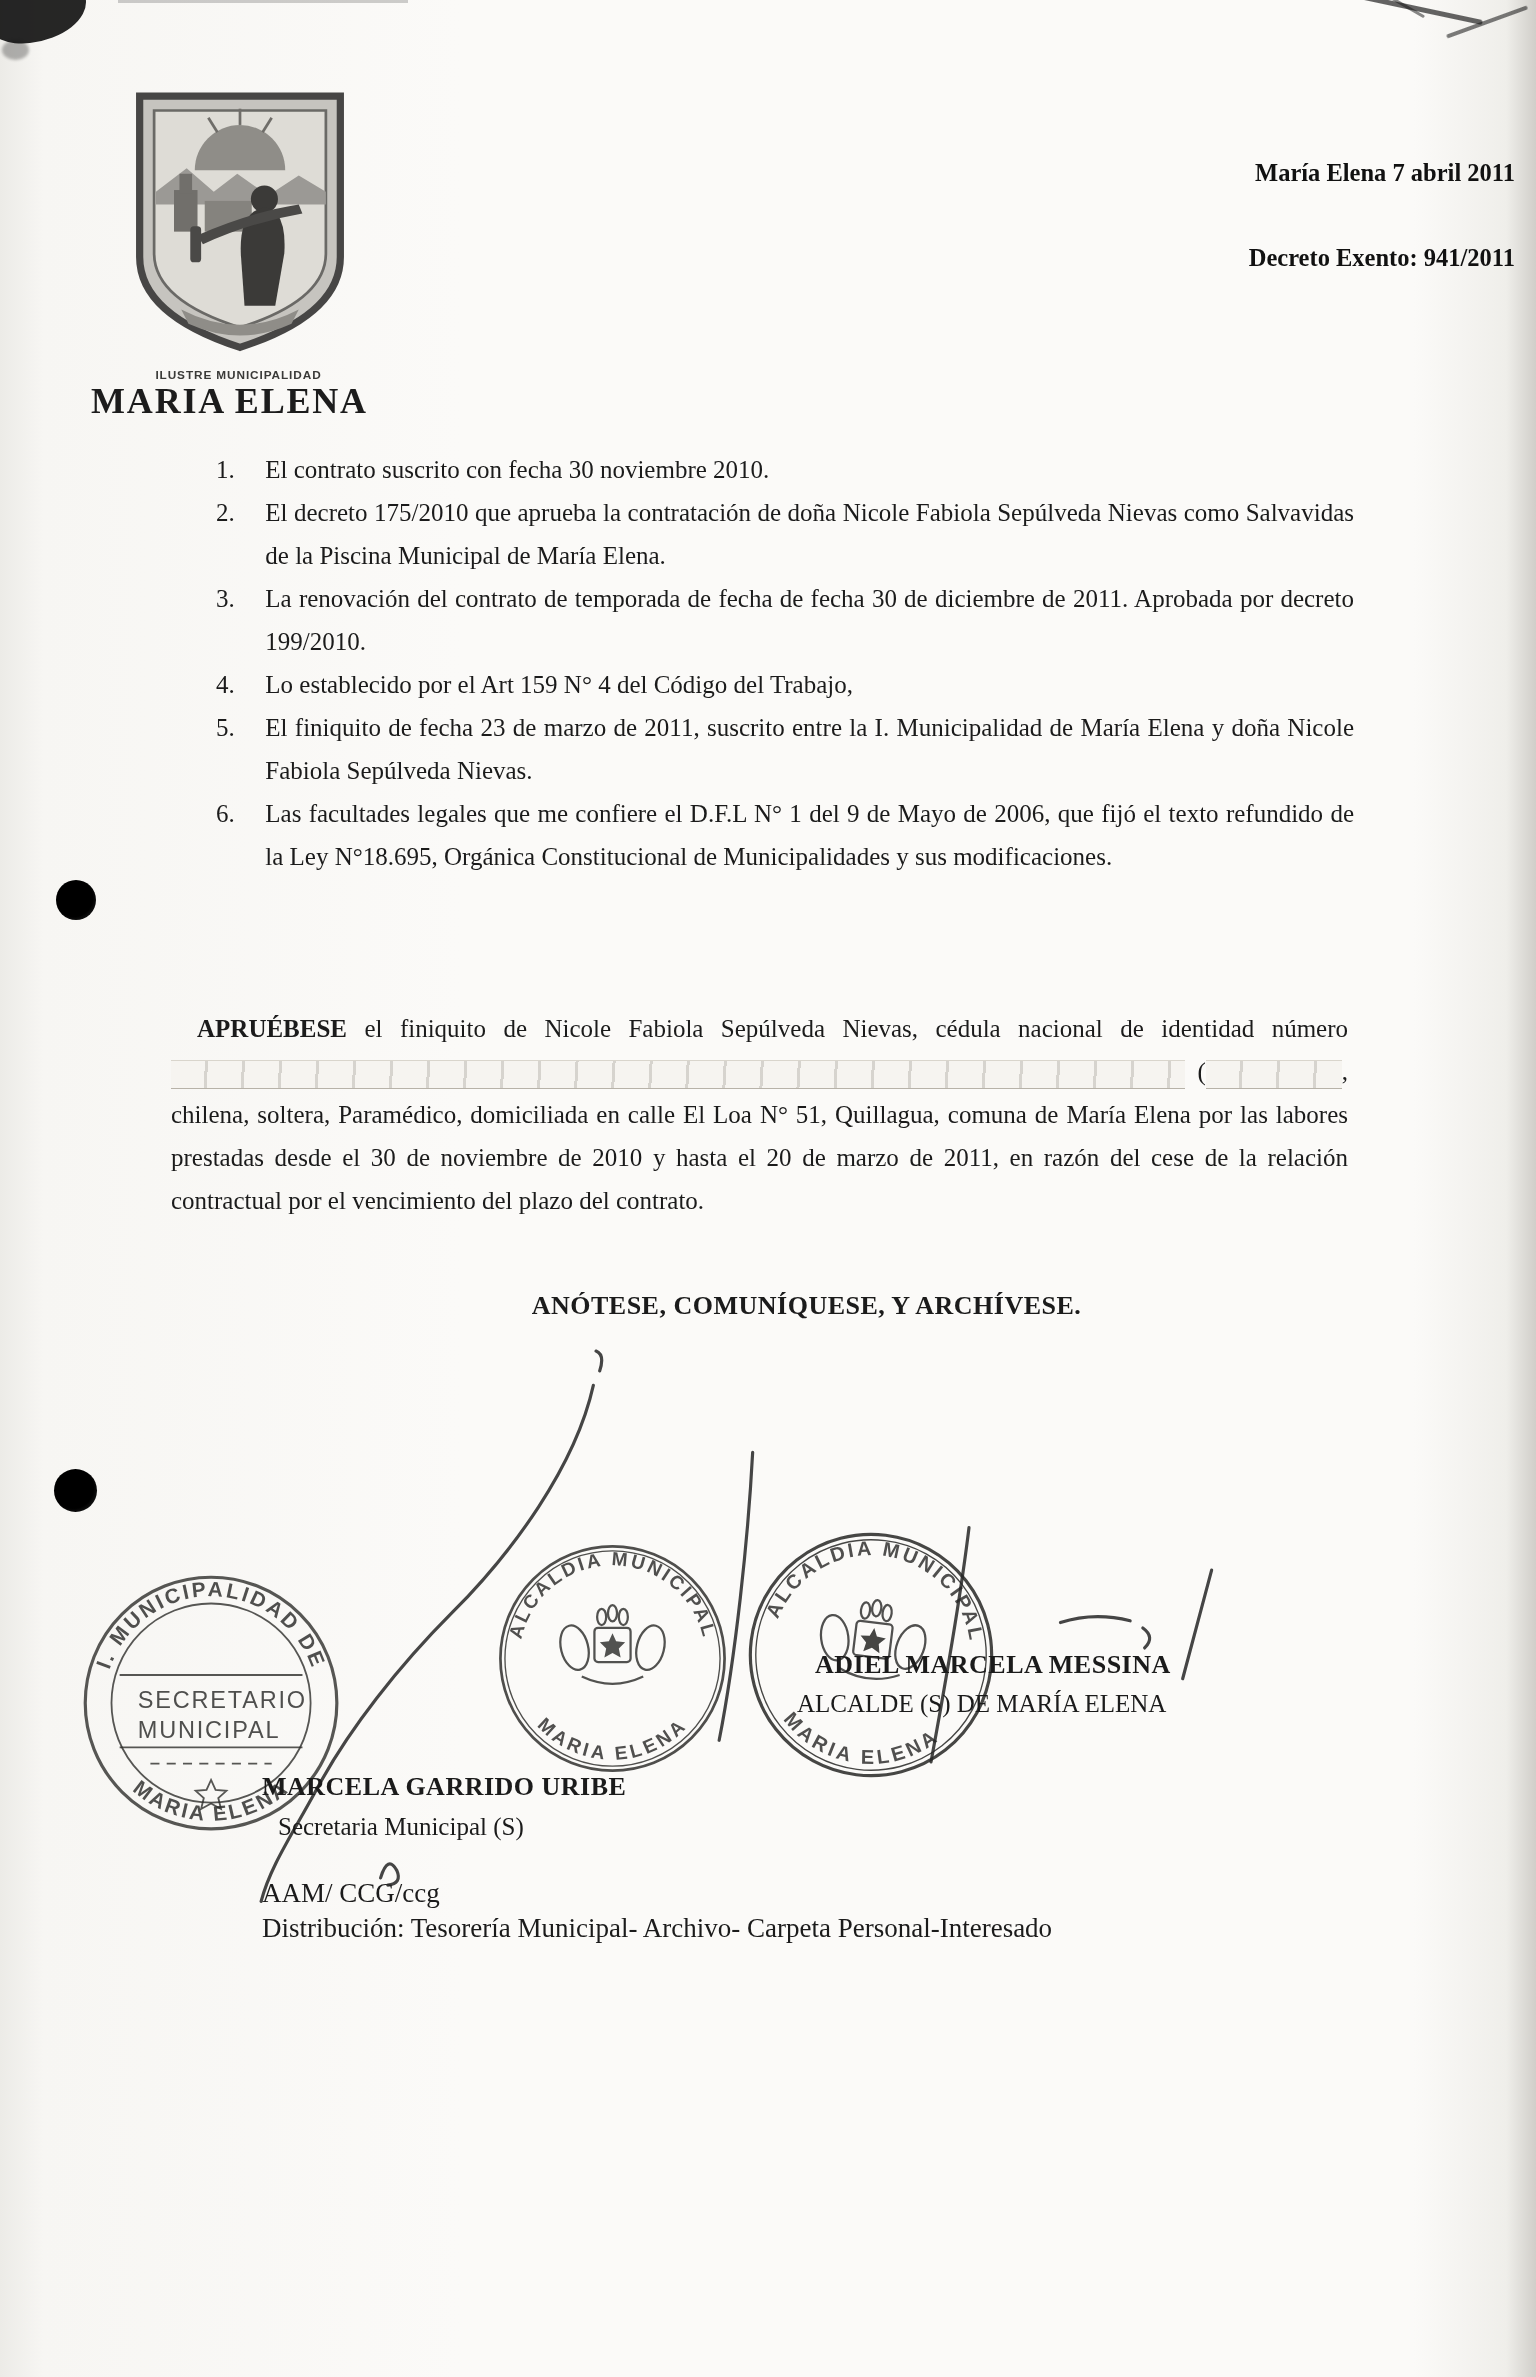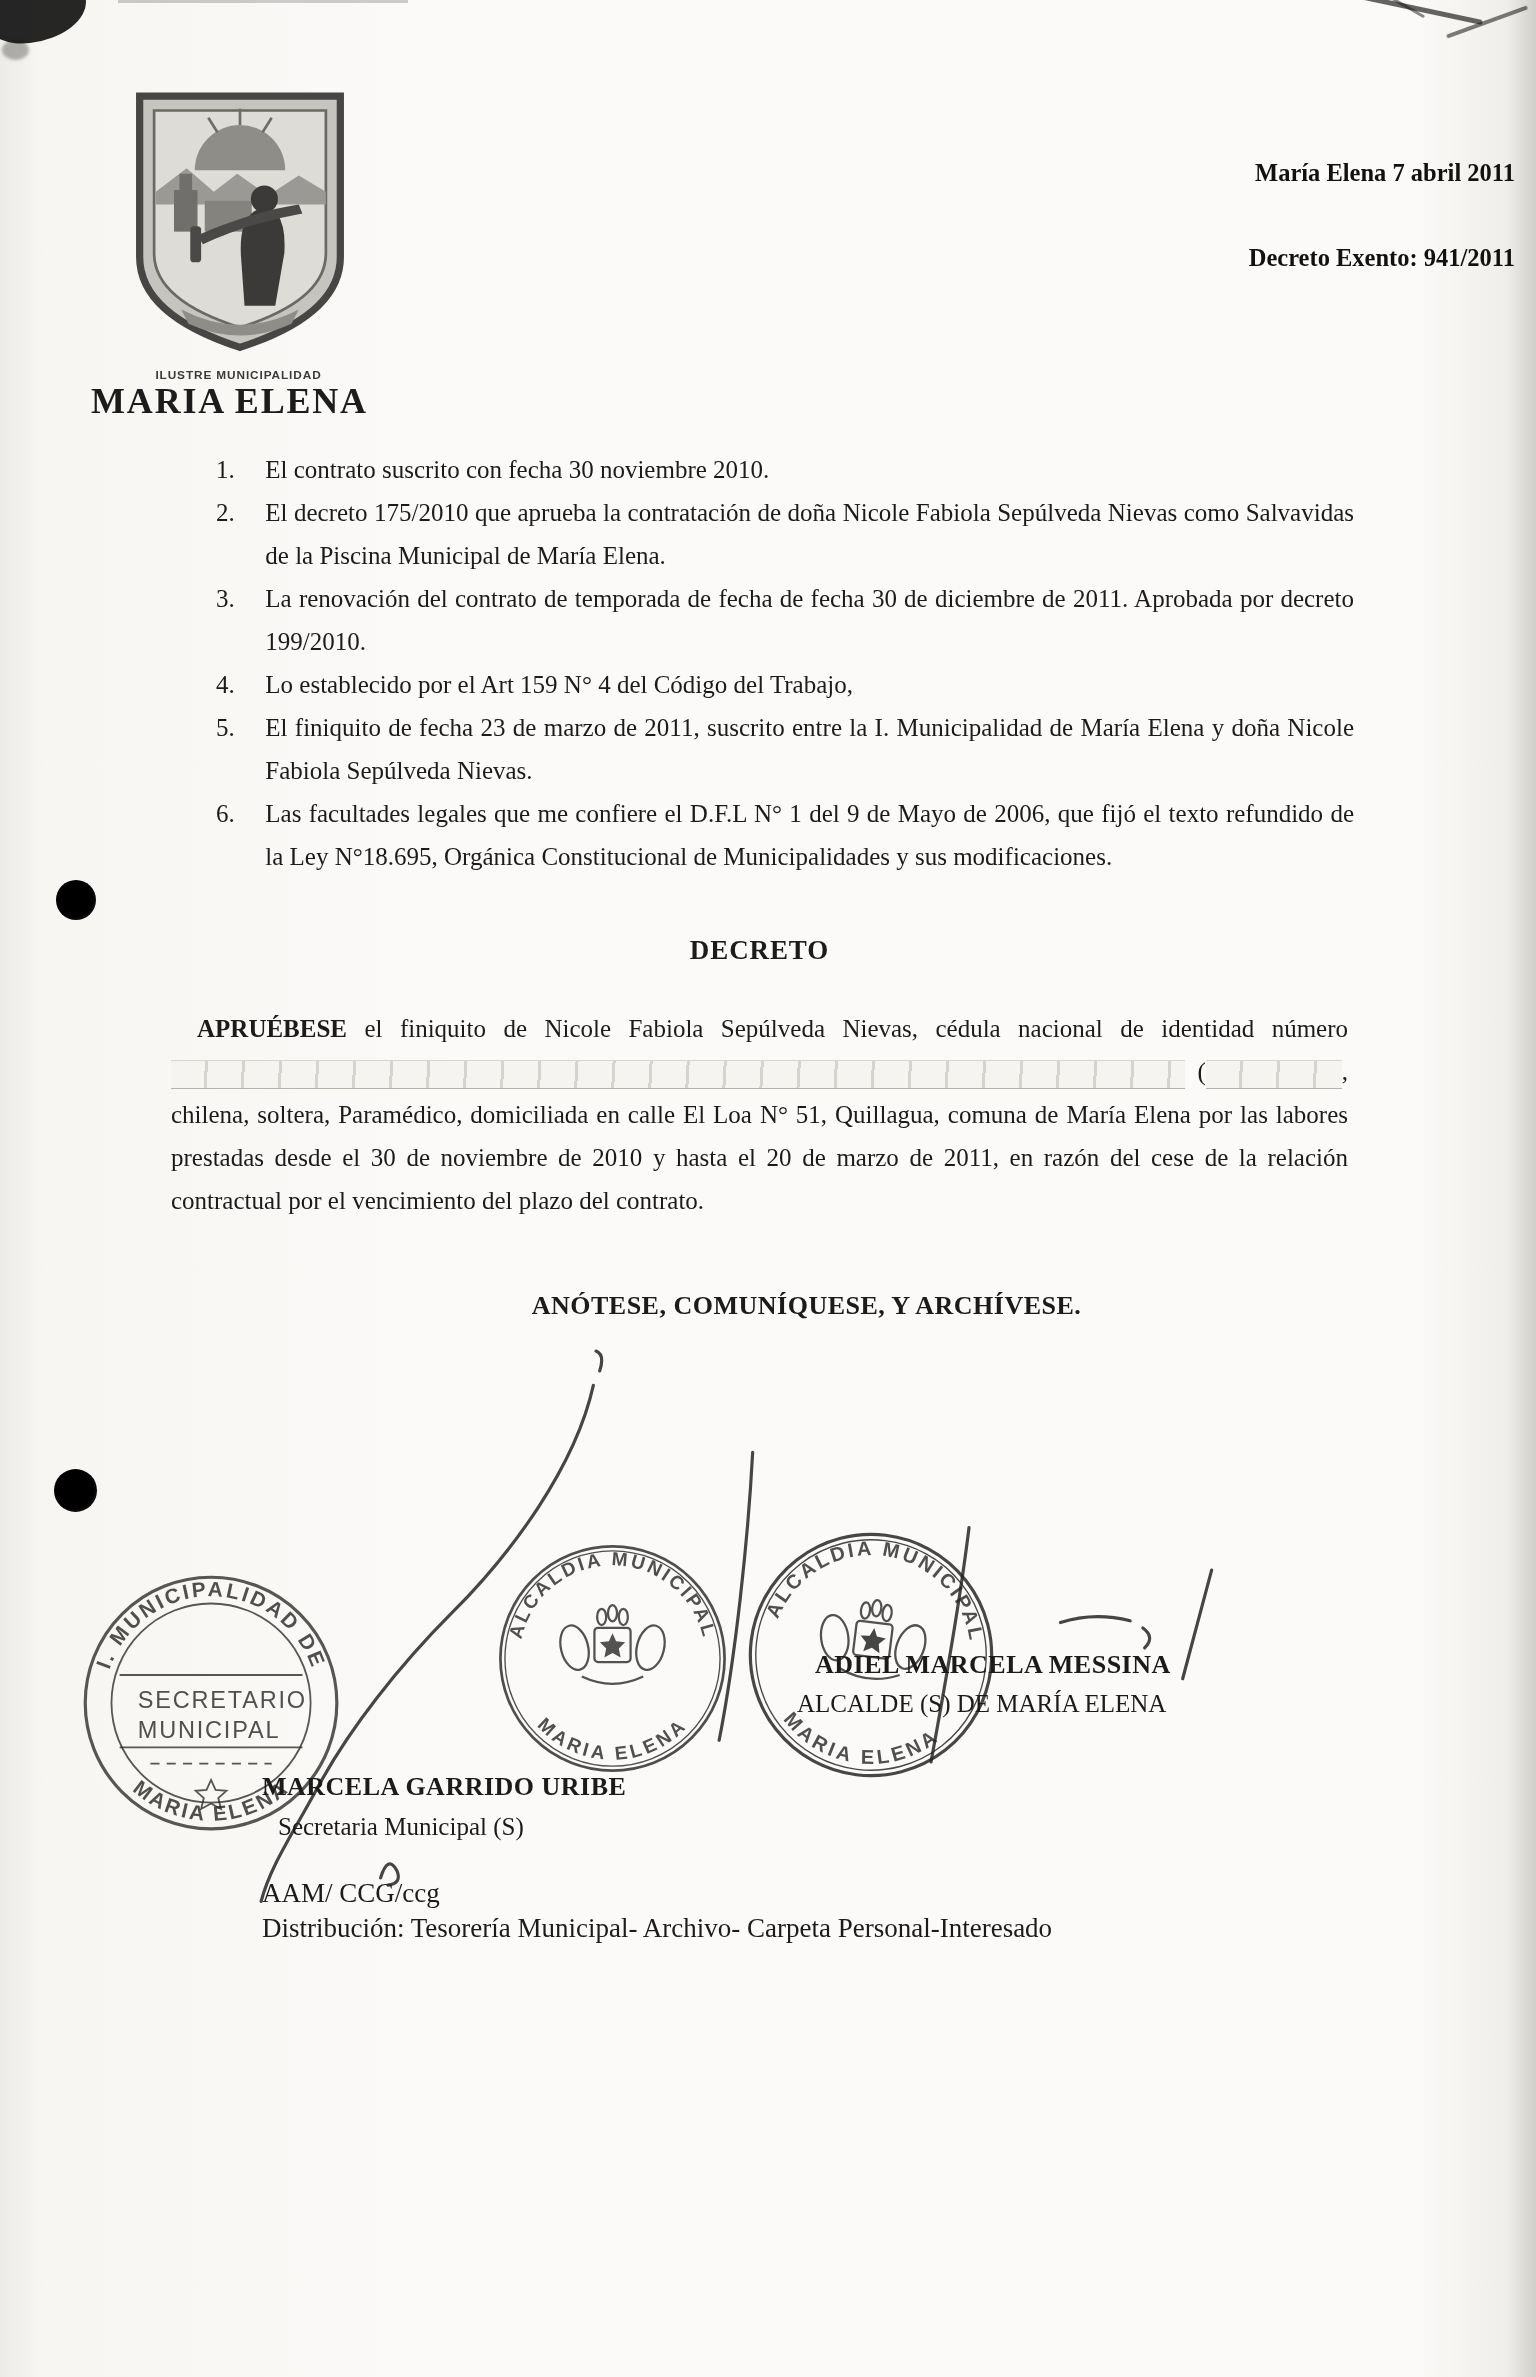--- a/index.html
+++ b/index.html
@@ -117,21 +117,20 @@
     <div class="vi">
       <span class="no">5.</span>
       <span class="vt">El finiquito de fecha 23 de marzo de 2011, suscrito entre la I. Municipalidad de María Elena y doña Nicole Fabiola Sepúlveda Nievas.</span>
     </div>
     <div class="vi">
       <span class="no">6.</span>
       <span class="vt">Las facultades legales que me confiere el D.F.L N° 1 del 9 de Mayo de 2006, que fijó el texto refundido de la Ley N°18.695, Orgánica Constitucional de Municipalidades y sus modificaciones.</span>
     </div>
   </div>
 
-  <div class="abs heading center" style="left:171px; top:935px; width:1177px;">DECRETO</div>
 
   <div class="abs decree-par body-text">
     <span class="b">APRUÉBESE</span><span>  el finiquito de Nicole Fabiola Sepúlveda Nievas, cédula nacional de identidad número </span><span class="redact redact-1"></span>
     <span>(</span><span class="redact redact-2"></span><span>, chilena, soltera, Paramédico, domiciliada en calle El Loa N° 51, Quillagua, comuna de María Elena por las labores prestadas desde el 30 de noviembre de 2010 y hasta el 20 de marzo de 2011, en razón del cese de la relación contractual por el vencimiento del plazo del contrato.</span>
   </div>
 
   <div class="abs closing center" style="left:263px; top:1291px; width:1087px;">ANÓTESE, COMUNÍQUESE, Y ARCHÍVESE.</div>
 
   <svg class="stamp" style="left:78px; top:1570px;" width="267" height="267" viewBox="0 0 295 295">
     <defs>

